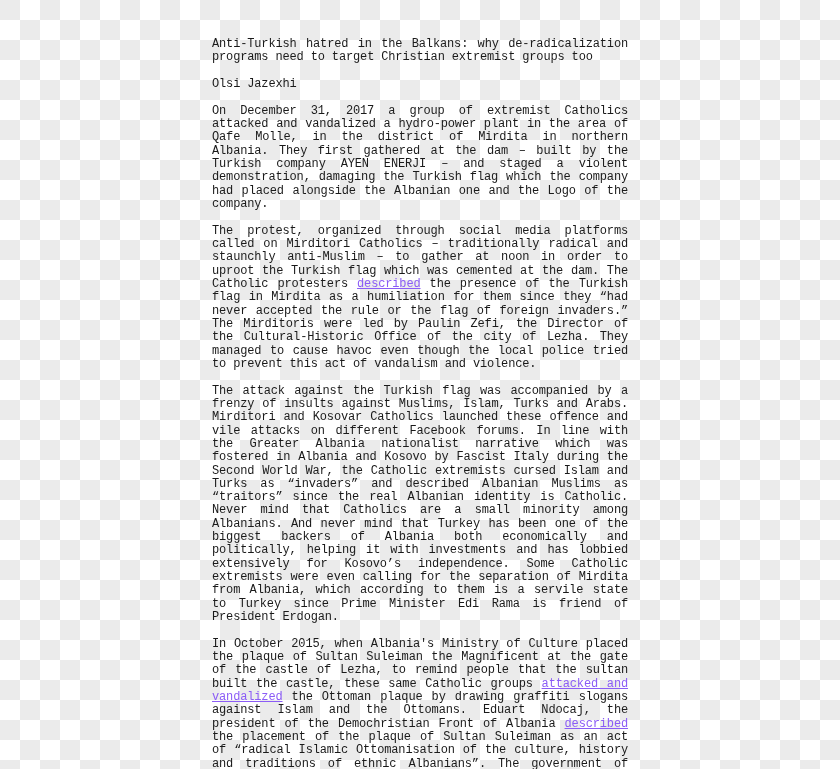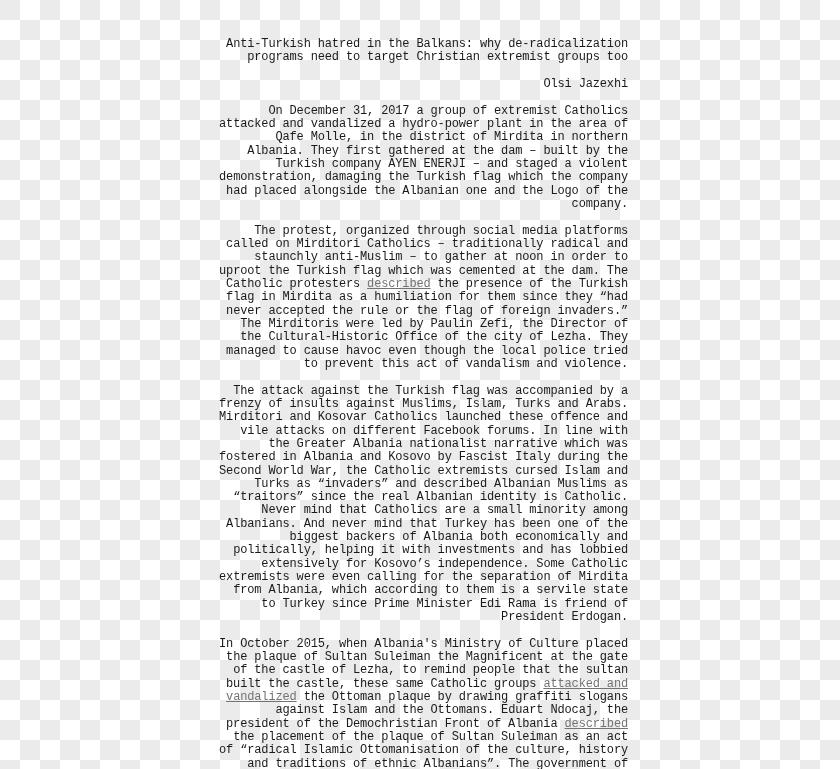--- a/index.html
+++ b/index.html
@@ -25,33 +25,32 @@
     width: 416px;
     font-family: Liberation Mono, monospace;
     font-size: 12px;
     line-height: 13.33px;
     color: #1a1a1a;
     text-align: justify;
     letter-spacing: -0.15px;
   }
   .doc p {
     margin: 0 0 13.33px 0;
-    text-align: right;
   }
   .doc p:last-child {
     margin-bottom: 4px;
   }
   .title {
     text-align: justify;
   }
   .author {
     text-align: left;
   }
   a.link {
-    color: #737373;
+    color: #8b5cf6;
     text-decoration: underline;
   }
 </style>
 </head>
 <body>
 
 <div class="doc">
   <p class="title">Anti-Turkish hatred in the Balkans: why de-radicalization programs need to target Christian extremist groups too</p>
   <p class="author">Olsi Jazexhi</p>
 

